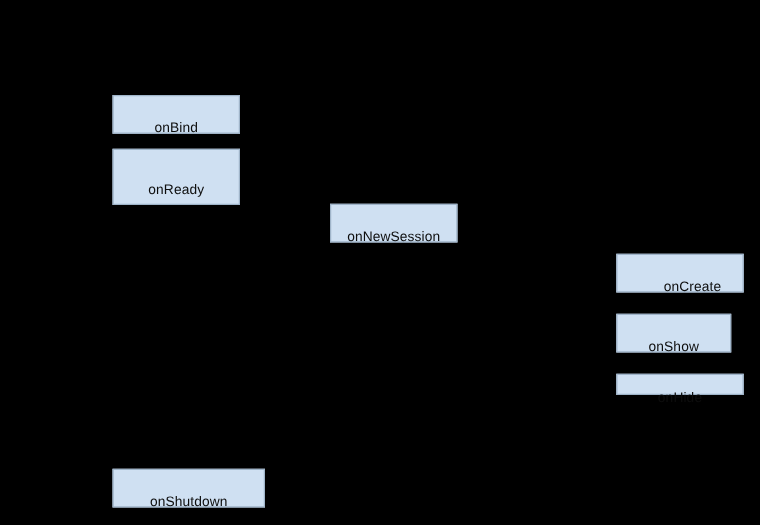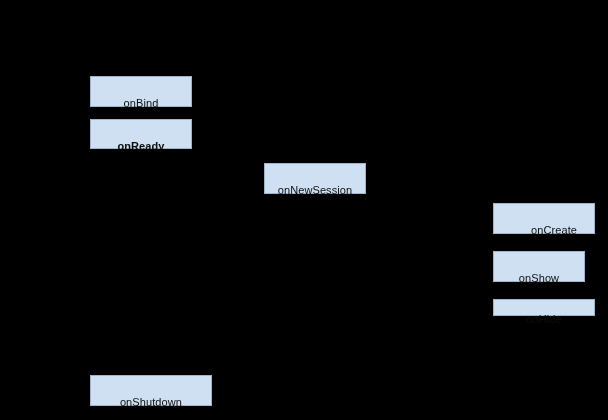--- a/index.html
+++ b/index.html
@@ -42,21 +42,21 @@
 </style>
 </head>
 <body>
 
 <div id="canvas">
 
   <div class="node" style="left:90px; top:76px; width:102px; height:31px;">
     <span class="node-label">onBind</span>
   </div>
 
-  <div class="node" style="left:90px; top:119px; width:102px; height:30px;font-weight:bold;">
+  <div class="node" style="left:90px; top:119px; width:102px; height:45px;">
     <span class="node-label">onReady</span>
   </div>
 
   <div class="node" style="left:264px; top:163px; width:102px; height:31px;">
     <span class="node-label">onNewSession</span>
   </div>
 
   <div class="node" style="left:493px; top:203px; width:102px; height:31px;padding-left:20px;">
     <span class="node-label">onCreate</span>
   </div>

